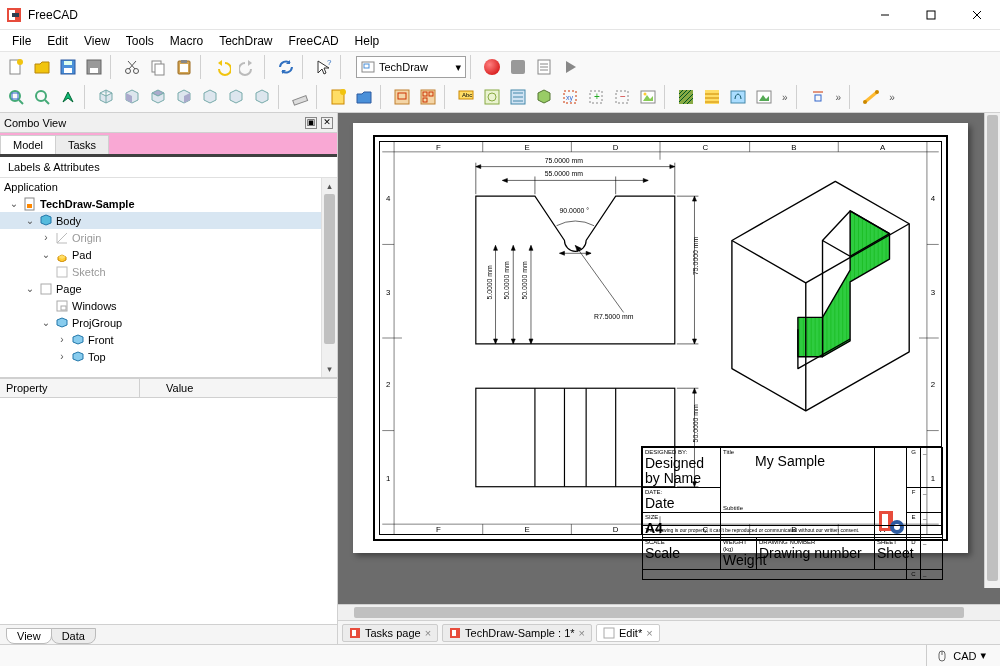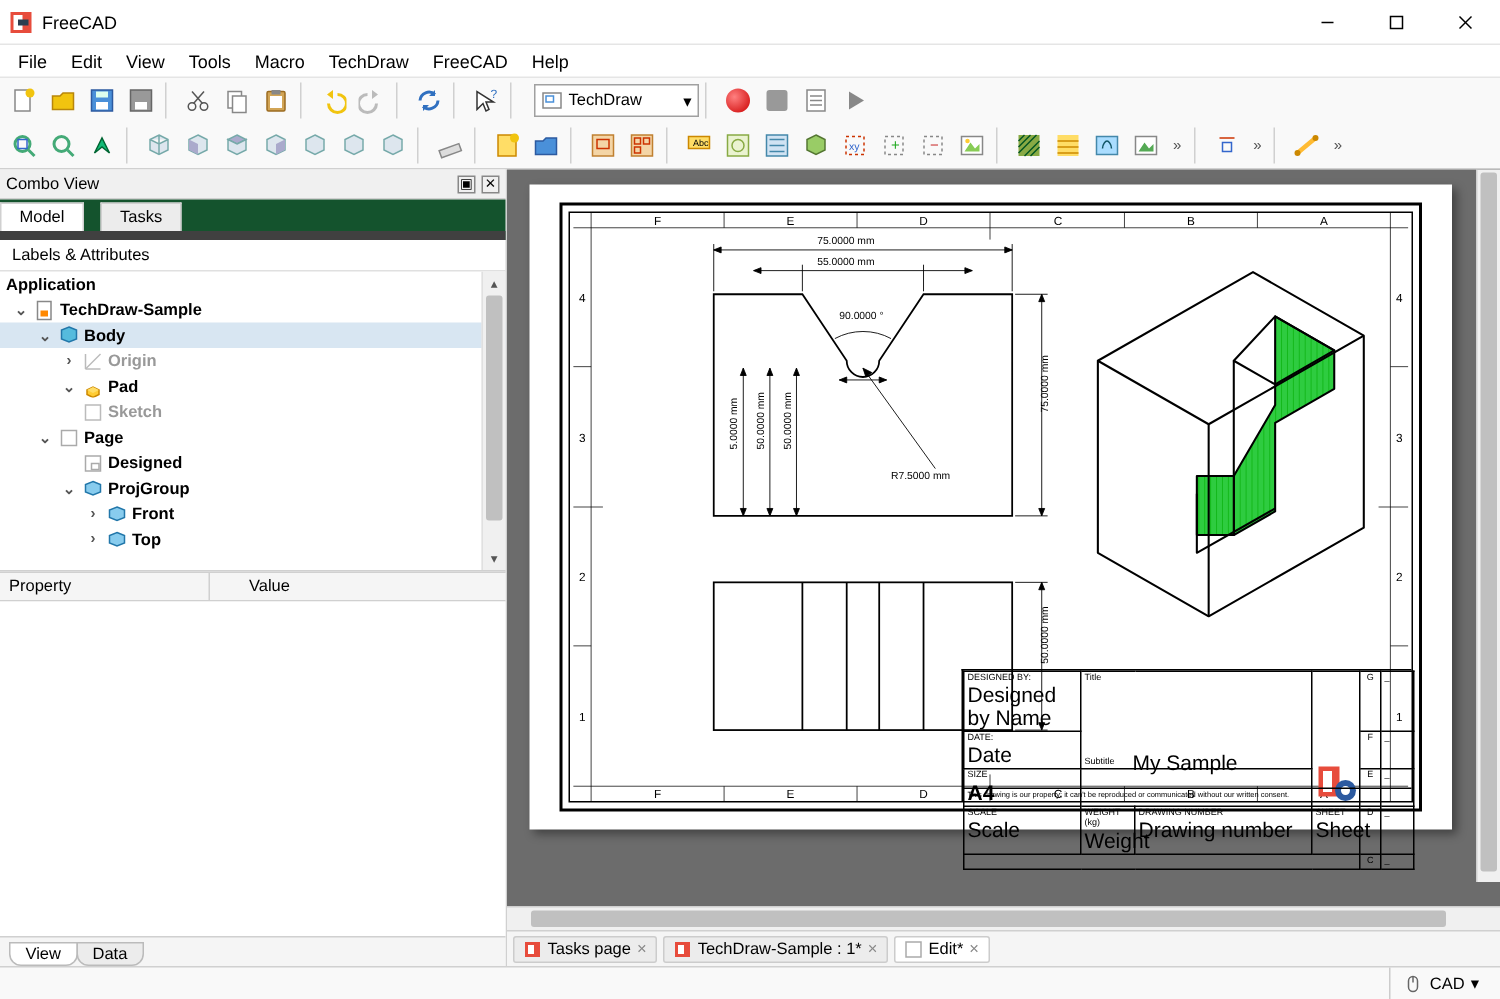--- a/index.html
+++ b/index.html
@@ -29,26 +29,26 @@
 .overflow-chevron { font-size:10px; color:#555; padding:0 4px;}
 
 
 .main { flex:1; display:flex; min-height:0;}
 .left { width:338px; display:flex; flex-direction:column; border-right:1px solid #d0d0d0; }
 
 
 .panelhdr { height:20px; background:#f0f0f0; border-bottom:1px solid #d0d0d0; display:flex; align-items:center; padding:0 4px; font-size:11px;}
 .panelhdr .sp { margin-left:auto; display:flex; gap:4px;}
 .panelhdr .pb { width:12px; height:12px; border:1px solid #888; font-size:9px; display:flex; align-items:center; justify-content:center; line-height:1;}
-.tabs { display:flex; border-bottom:6px solid #404040; background:#14532d;gap:12px;}
+.tabs { display:flex; border-bottom:3px solid #404040; background:#f9a8d4;}
 .tab { padding:3px 12px; border:1px solid #d0d0d0; border-bottom:none; background:#fff; font-size:11px; margin-right:-1px; margin-top:2px;}
 .tab.inactive { background:#ececec; }
 .labelsbar { padding:4px 8px; border-bottom:1px solid #e0e0e0; font-size:11px;}
 .tree { flex:0 0 200px; overflow:auto; font-size:11px; border-bottom:1px solid #d0d0d0; position:relative;}
-.tree .row { display:flex; align-items:center; height:17px; padding-left:4px; white-space:nowrap;font-weight:bold;}
+.tree .row { display:flex; align-items:center; height:17px; padding-left:4px; white-space:nowrap;}
 .tree .tw { width:12px; text-align:center; color:#555; font-size:10px; user-select:none;}
 .tree .ticon { width:14px; height:14px; margin:0 3px; flex-shrink:0;}
 .tree .sel { background:#d8e6f2; }
 .tree .dim { color:#999; }
 .scrollbar-v { position:absolute; right:0; top:0; width:16px; height:100%; background:#f0f0f0; border-left:1px solid #e0e0e0;}
 .scrollbar-v .thumb{ position:absolute; left:2px; right:2px; background:#c0c0c0; border-radius:2px;}
 .scrollbar-v .arr { position:absolute; left:0; right:0; height:16px; display:flex; align-items:center; justify-content:center; font-size:9px; color:#555;}
 
 .propgrid { flex:1; display:flex; flex-direction:column; border-top:1px solid #d0d0d0;}
 .propgrid .hdr { display:flex; background:#f5f5f5; border-bottom:1px solid #d0d0d0; font-size:11px;gap:20px;}
@@ -61,21 +61,21 @@
 
 
 .right { flex:1; display:flex; flex-direction:column; min-width:0;}
 .canvas-wrap { flex:1; background:#6c6c6c; position:relative; overflow:hidden;}
 .drawing-page { position:absolute; left:15px; top:10px; width:615px; height:430px; background:#fff; box-shadow:3px 3px 6px rgba(0,0,0,.4);}
 .dframe { position:absolute; left:20px; top:12px; right:20px; bottom:12px; border:2px solid #000;}
 .dframe-inner { position:absolute; left:4px; top:4px; right:4px; bottom:4px; border:1px solid #000;}
 
 .titleblock { position:absolute; right:0; bottom:0; width:300px; height:88px; border-top:1px solid #000; border-left:1px solid #000; font-size:6px; font-family:Arial;}
 .titleblock td { border:0.5px solid #000; padding:1px 2px; vertical-align:top; line-height:1.1;}
-.tb-big { font-size:14px; font-family:Arial;margin-top:47px;}
+.tb-big { font-size:14px; font-family:Arial;}
 .tb-med { font-size:14px;}
 .tb-foot { font-size:5px; position:absolute; bottom:0; left:0; right:0; border-top:1px solid #000; padding:1px 3px;}
 .canvas-scroll-h { height:16px; background:#f0f0f0; border-top:1px solid #d0d0d0; position:relative;}
 .canvas-scroll-h .thumb{position:absolute; top:2px; bottom:2px; background:#c0c0c0; border-radius:2px;}
 .canvas-scroll-v { position:absolute; top:0; right:0; bottom:16px; width:16px; background:#f0f0f0; border-left:1px solid #d0d0d0;}
 
 
 .doctabs { height:24px; background:#f5f5f5; border-top:1px solid #d0d0d0; display:flex; align-items:center; padding:0 4px; gap:4px; font-size:11px;}
 .doctab { display:flex; align-items:center; gap:4px; padding:2px 6px; border:1px solid #ccc; background:#fff; border-radius:2px;}
 .doctab.inactive{ background:#ececec;}
@@ -495,21 +495,21 @@
             <rect x="2" y="2" width="10" height="10" fill="#fff" stroke="#aaa"></rect>
           </svg>
           <span>Page</span>
         </div>
      <div class="row" style="padding-left:40px">
           <span class="tw"></span>
           <svg class="ticon" viewBox="0 0 14 14">
             <rect x="2" y="2" width="10" height="10" fill="#fff" stroke="#aaa"></rect>
             <rect x="6" y="7" width="5" height="4" fill="none" stroke="#aaa"></rect>
           </svg>
-          <span>Designed</span>
+          <span>Windows</span>
         </div>
      <div class="row" style="padding-left:40px">
           <span class="tw">⌄</span>
           <svg class="ticon" viewBox="0 0 14 14">
             <path d="M7 2l5 2v5l-5 2-5-2V4z" fill="#8ce" stroke="#27a"></path>
           </svg>
           <span>ProjGroup</span>
         </div>
      <div class="row" style="padding-left:56px">
           <span class="tw">›</span>

